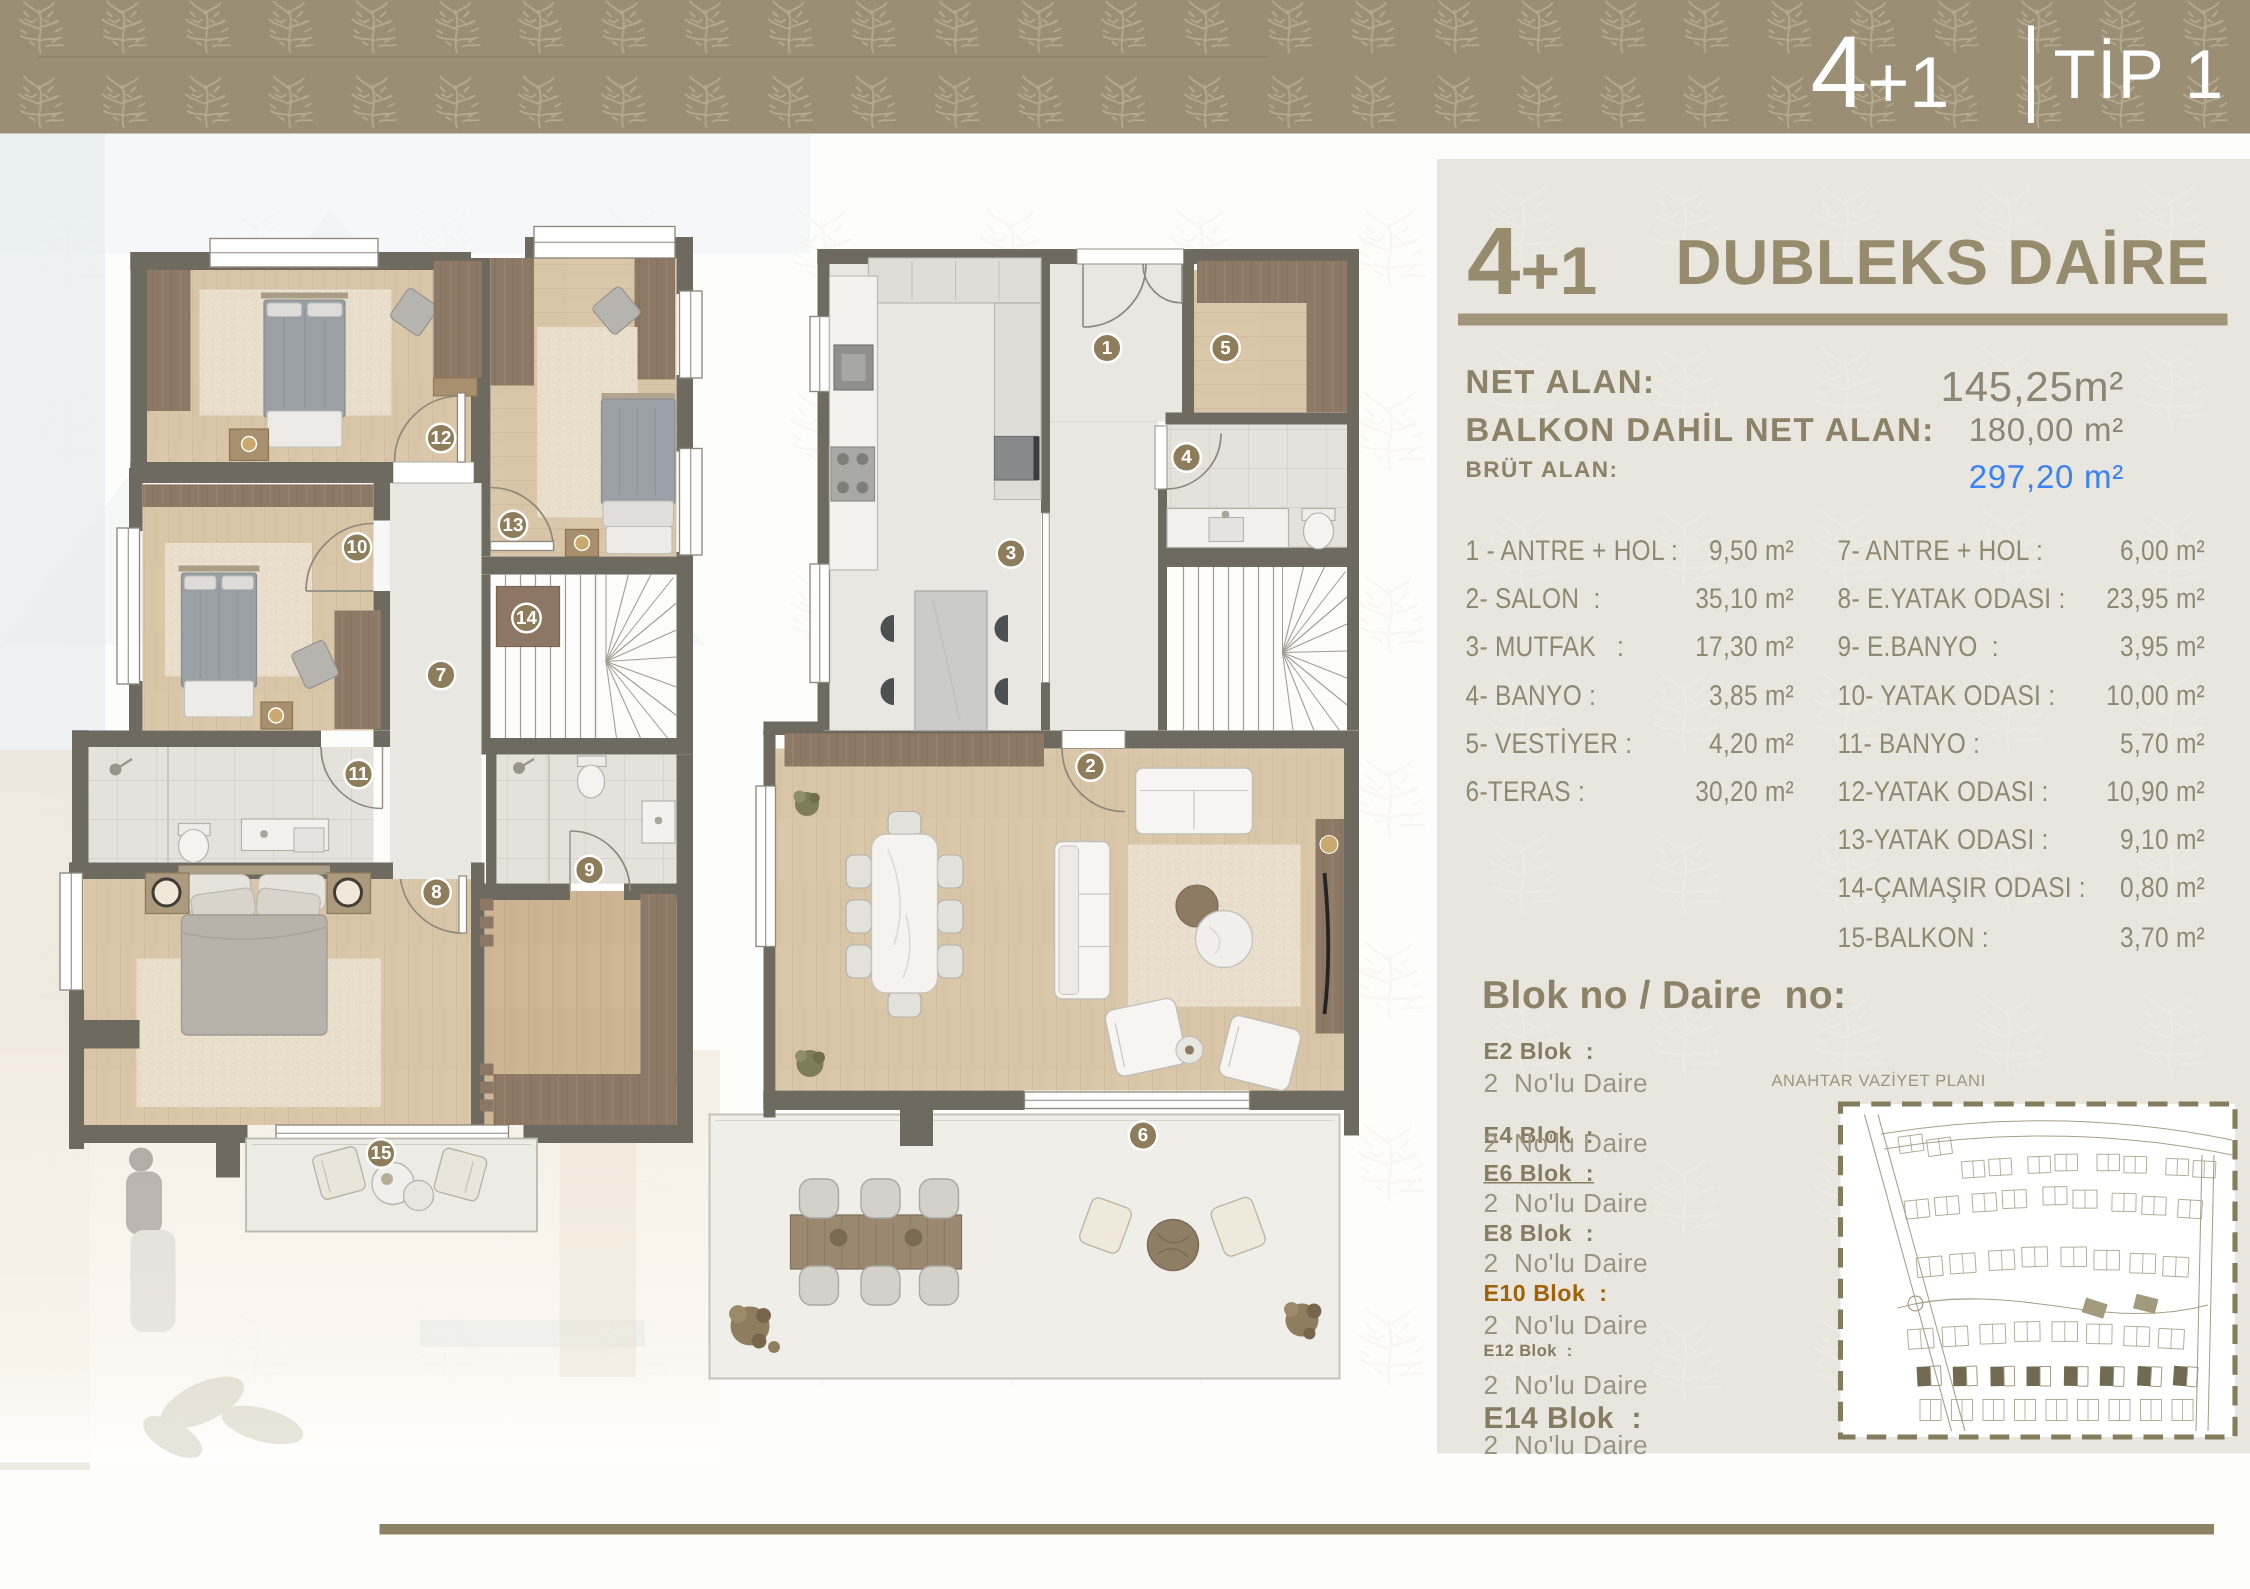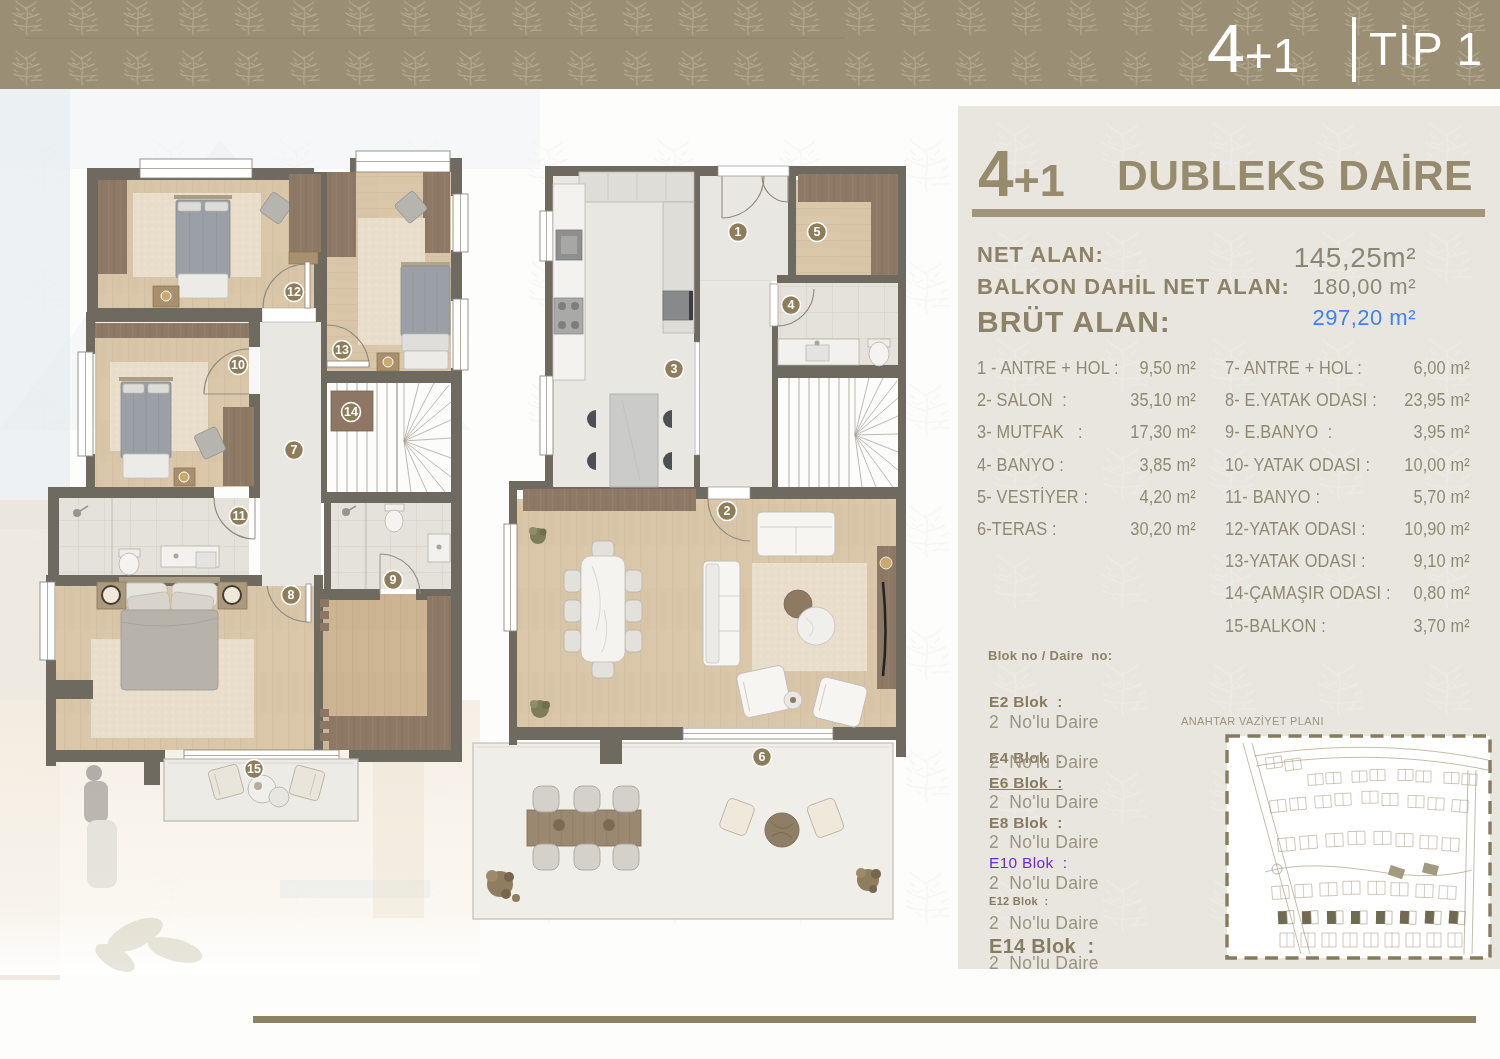--- a/index.html
+++ b/index.html
@@ -1276,21 +1276,21 @@
 <div style="position:absolute;left:1369px;top:22px;font-size:46px;color:#ffffff;font-weight:400;letter-spacing:1px;white-space:nowrap;line-height:54px;">TİP 1</div>
 
 <div style="position:absolute;left:978px;top:143px;font-size:46px;color:#978b6e;font-weight:bold;letter-spacing:0px;white-space:nowrap;line-height:62px;"><span style="font-size:64px;">4</span><span style="font-size:45px;">+1</span></div>
 <div style="position:absolute;left:1117px;top:147px;font-size:42.5px;color:#978b6e;font-weight:bold;letter-spacing:0.5px;white-space:nowrap;line-height:58px;">DUBLEKS DAİRE</div>
 <div style="position:absolute;left:972px;top:209px;width:513px;height:8px;background:#a1967a;"></div>
 
 <div style="position:absolute;left:977px;top:242px;font-size:22px;color:#8c8267;font-weight:bold;letter-spacing:1px;white-space:nowrap;">NET ALAN:</div>
 <div style="position:absolute;left:1150px;top:242px;font-size:28px;color:#8d8674;font-weight:400;letter-spacing:0.5px;white-space:nowrap;width:266px;text-align:right;">145,25m²</div>
 <div style="position:absolute;left:977px;top:274px;font-size:22px;color:#8c8267;font-weight:bold;letter-spacing:1px;white-space:nowrap;text-align:right;">BALKON DAHİL NET ALAN:</div>
 <div style="position:absolute;left:1150px;top:274px;font-size:22px;color:#8d8674;font-weight:400;letter-spacing:0.5px;white-space:nowrap;width:266px;text-align:right;">180,00 m²</div>
-<div style="position:absolute;left:977px;top:305px;font-size:30px;color:#8c8267;font-weight:bold;letter-spacing:1px;white-space:nowrap;">BRÜT ALAN:</div>
+<div style="position:absolute;left:977px;top:305px;font-size:15px;color:#8c8267;font-weight:bold;letter-spacing:1px;white-space:nowrap;">BRÜT ALAN:</div>
 <div style="position:absolute;left:1150px;top:305px;font-size:22px;color:#3b82f6;font-weight:400;letter-spacing:0.5px;white-space:nowrap;width:266px;text-align:right;">297,20 m²</div>
 
 <div style="position:absolute;left:977px;top:357.0px;font-size:19px;color:#8f8971;font-weight:400;letter-spacing:0.2px;white-space:nowrap;transform:scaleX(0.86);transform-origin:left top;">1 - ANTRE + HOL :</div>
 <div style="position:absolute;left:1106px;top:357.0px;font-size:19px;color:#8f8971;font-weight:400;letter-spacing:0.2px;white-space:nowrap;transform:scaleX(0.86);transform-origin:right top;width:90px;text-align:right;">9,50 m²</div>
 <div style="position:absolute;left:977px;top:389.2px;font-size:19px;color:#8f8971;font-weight:400;letter-spacing:0.2px;white-space:nowrap;transform:scaleX(0.86);transform-origin:left top;">2- SALON&nbsp;&nbsp;:</div>
 <div style="position:absolute;left:1106px;top:389.2px;font-size:19px;color:#8f8971;font-weight:400;letter-spacing:0.2px;white-space:nowrap;transform:scaleX(0.86);transform-origin:right top;width:90px;text-align:right;">35,10 m²</div>
 <div style="position:absolute;left:977px;top:421.4px;font-size:19px;color:#8f8971;font-weight:400;letter-spacing:0.2px;white-space:nowrap;transform:scaleX(0.86);transform-origin:left top;">3- MUTFAK&nbsp;&nbsp;&nbsp;:</div>
 <div style="position:absolute;left:1106px;top:421.4px;font-size:19px;color:#8f8971;font-weight:400;letter-spacing:0.2px;white-space:nowrap;transform:scaleX(0.86);transform-origin:right top;width:90px;text-align:right;">17,30 m²</div>
 <div style="position:absolute;left:977px;top:453.6px;font-size:19px;color:#8f8971;font-weight:400;letter-spacing:0.2px;white-space:nowrap;transform:scaleX(0.86);transform-origin:left top;">4- BANYO :</div>
 <div style="position:absolute;left:1106px;top:453.6px;font-size:19px;color:#8f8971;font-weight:400;letter-spacing:0.2px;white-space:nowrap;transform:scaleX(0.86);transform-origin:right top;width:90px;text-align:right;">3,85 m²</div>
@@ -1310,29 +1310,29 @@
 <div style="position:absolute;left:1378px;top:485.8px;font-size:19px;color:#8f8971;font-weight:400;letter-spacing:0.2px;white-space:nowrap;transform:scaleX(0.86);transform-origin:right top;width:92px;text-align:right;">5,70 m²</div>
 <div style="position:absolute;left:1225px;top:518.0px;font-size:19px;color:#8f8971;font-weight:400;letter-spacing:0.2px;white-space:nowrap;transform:scaleX(0.86);transform-origin:left top;">12-YATAK ODASI :</div>
 <div style="position:absolute;left:1378px;top:518.0px;font-size:19px;color:#8f8971;font-weight:400;letter-spacing:0.2px;white-space:nowrap;transform:scaleX(0.86);transform-origin:right top;width:92px;text-align:right;">10,90 m²</div>
 <div style="position:absolute;left:1225px;top:550.2px;font-size:19px;color:#8f8971;font-weight:400;letter-spacing:0.2px;white-space:nowrap;transform:scaleX(0.86);transform-origin:left top;">13-YATAK ODASI&nbsp;:</div>
 <div style="position:absolute;left:1378px;top:550.2px;font-size:19px;color:#8f8971;font-weight:400;letter-spacing:0.2px;white-space:nowrap;transform:scaleX(0.86);transform-origin:right top;width:92px;text-align:right;">9,10 m²</div>
 <div style="position:absolute;left:1225px;top:582.4000000000001px;font-size:19px;color:#8f8971;font-weight:400;letter-spacing:0.2px;white-space:nowrap;transform:scaleX(0.86);transform-origin:left top;">14-ÇAMAŞIR ODASI :</div>
 <div style="position:absolute;left:1378px;top:582.4000000000001px;font-size:19px;color:#8f8971;font-weight:400;letter-spacing:0.2px;white-space:nowrap;transform:scaleX(0.86);transform-origin:right top;width:92px;text-align:right;">0,80 m²</div>
 <div style="position:absolute;left:1225px;top:614.6px;font-size:19px;color:#8f8971;font-weight:400;letter-spacing:0.2px;white-space:nowrap;transform:scaleX(0.86);transform-origin:left top;">15-BALKON :</div>
 <div style="position:absolute;left:1378px;top:614.6px;font-size:19px;color:#8f8971;font-weight:400;letter-spacing:0.2px;white-space:nowrap;transform:scaleX(0.86);transform-origin:right top;width:92px;text-align:right;">3,70 m²</div>
 
-<div style="position:absolute;left:988px;top:648px;font-size:13px;color:#8c8267;font-weight:bold;letter-spacing:0.3px;white-space:nowrap;">Blok no / Daire&nbsp; no:</div>
+<div style="position:absolute;left:988px;top:648px;font-size:26px;color:#8c8267;font-weight:bold;letter-spacing:0.3px;white-space:nowrap;">Blok no / Daire&nbsp; no:</div>
 <div style="position:absolute;left:989px;top:693.0px;font-size:15.5px;color:#867c61;font-weight:bold;letter-spacing:0.3px;white-space:nowrap;">E2 Blok&nbsp; :</div>
 <div style="position:absolute;left:989px;top:711.5px;font-size:17.5px;color:#9a9480;font-weight:400;letter-spacing:0.3px;white-space:nowrap;">2&nbsp; No'lu Daire</div>
 <div style="position:absolute;left:989px;top:733.3px;font-size:15.5px;color:#867c61;font-weight:bold;letter-spacing:0.3px;white-space:nowrap;margin-top:16px;">E4 Blok&nbsp; :</div>
 <div style="position:absolute;left:989px;top:751.8px;font-size:17.5px;color:#9a9480;font-weight:400;letter-spacing:0.3px;white-space:nowrap;">2&nbsp; No'lu Daire</div>
 <div style="position:absolute;left:989px;top:773.6px;font-size:15.5px;color:#867c61;font-weight:bold;letter-spacing:0.3px;white-space:nowrap;text-decoration:underline;">E6 Blok&nbsp; :</div>
 <div style="position:absolute;left:989px;top:792.1px;font-size:17.5px;color:#9a9480;font-weight:400;letter-spacing:0.3px;white-space:nowrap;">2&nbsp; No'lu Daire</div>
 <div style="position:absolute;left:989px;top:813.9px;font-size:15.5px;color:#867c61;font-weight:bold;letter-spacing:0.3px;white-space:nowrap;">E8 Blok&nbsp; :</div>
 <div style="position:absolute;left:989px;top:832.4px;font-size:17.5px;color:#9a9480;font-weight:400;letter-spacing:0.3px;white-space:nowrap;">2&nbsp; No'lu Daire</div>
-<div style="position:absolute;left:989px;top:854.2px;font-size:15.5px;color:#6d28d9;font-weight:normal;letter-spacing:0.3px;white-space:nowrap;">E10 Blok&nbsp; :</div>
+<div style="position:absolute;left:989px;top:854.2px;font-size:15.5px;color:#a16207;font-weight:bold;letter-spacing:0.3px;white-space:nowrap;">E10 Blok&nbsp; :</div>
 <div style="position:absolute;left:989px;top:872.7px;font-size:17.5px;color:#9a9480;font-weight:400;letter-spacing:0.3px;white-space:nowrap;">2&nbsp; No'lu Daire</div>
 <div style="position:absolute;left:989px;top:894.5px;font-size:11px;color:#867c61;font-weight:bold;letter-spacing:0.3px;white-space:nowrap;">E12 Blok&nbsp; :</div>
 <div style="position:absolute;left:989px;top:913.0px;font-size:17.5px;color:#9a9480;font-weight:400;letter-spacing:0.3px;white-space:nowrap;">2&nbsp; No'lu Daire</div>
 <div style="position:absolute;left:989px;top:934.8px;font-size:20px;color:#867c61;font-weight:bold;letter-spacing:0.3px;white-space:nowrap;">E14 Blok&nbsp; :</div>
 <div style="position:absolute;left:989px;top:953.3px;font-size:17.5px;color:#9a9480;font-weight:400;letter-spacing:0.3px;white-space:nowrap;">2&nbsp; No'lu Daire</div>
 
 <div style="position:absolute;left:1181px;top:715px;font-size:11px;color:#9c957f;font-weight:400;letter-spacing:0.4px;white-space:nowrap;width:308px;">ANAHTAR VAZİYET PLANI</div>
 
 </body></html>

